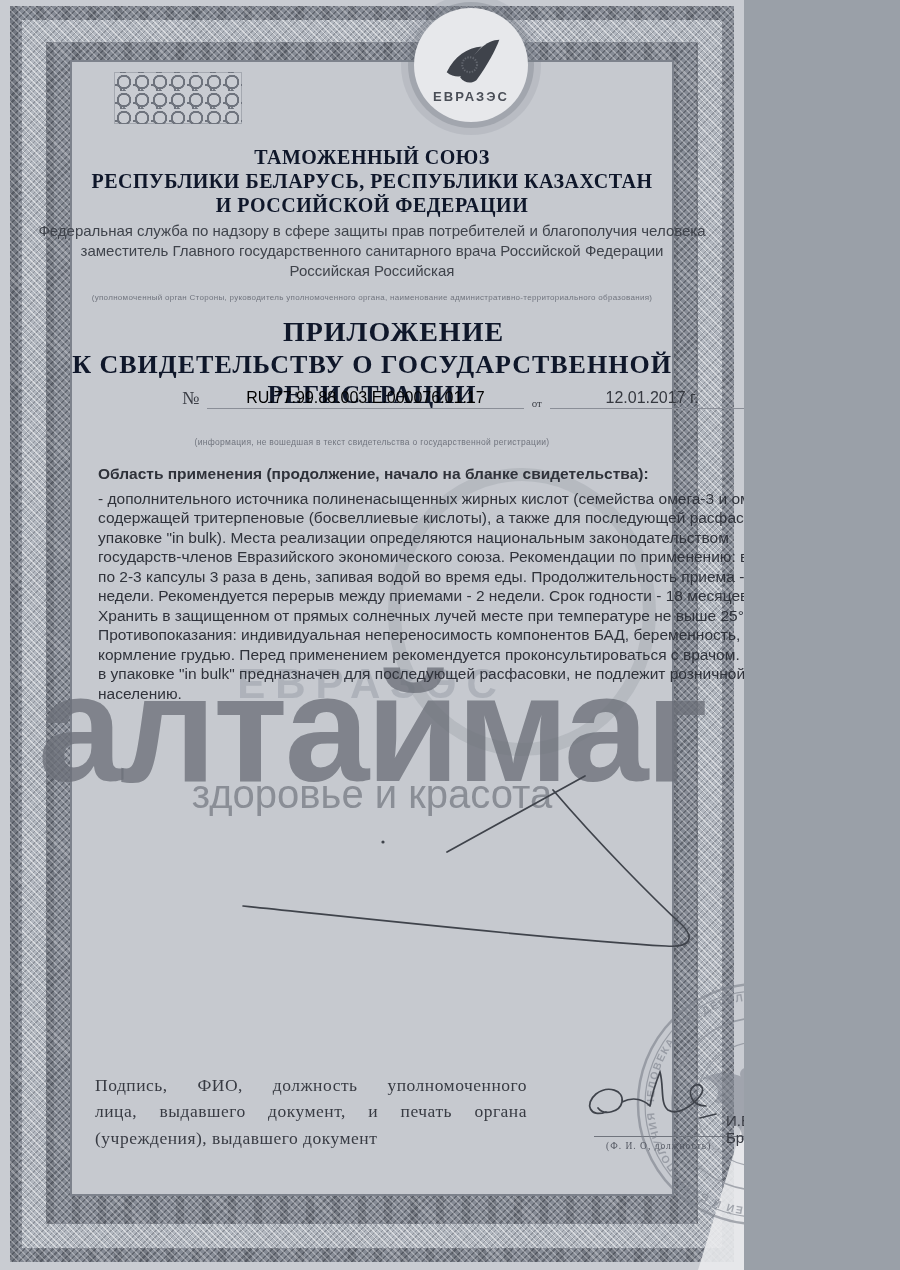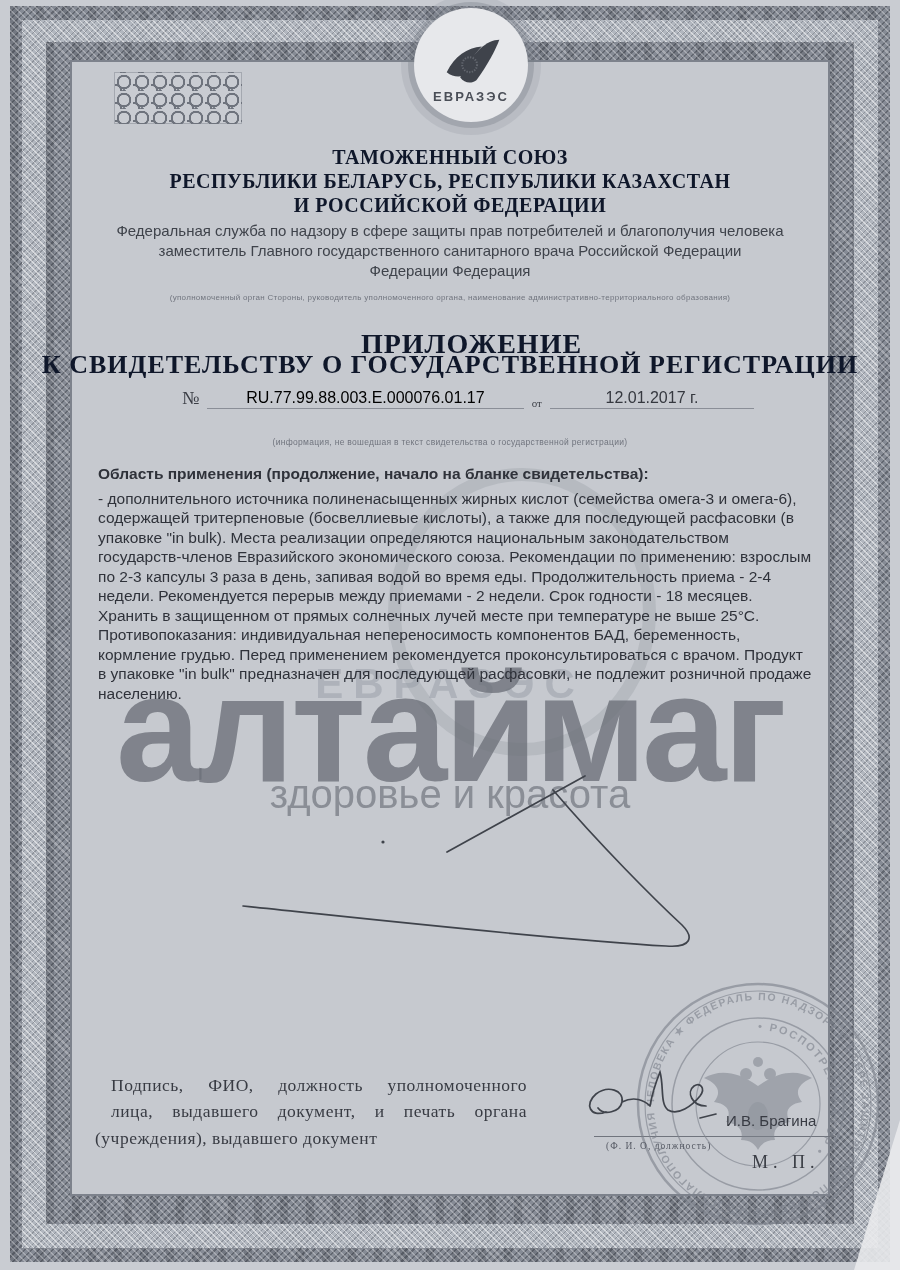--- a/index.html
+++ b/index.html
@@ -1,18 +1,18 @@
 <!DOCTYPE html>
 <html><head>
 <meta charset="utf-8">
 <style>
   * { margin:0; padding:0; box-sizing:border-box; }
   html,body { background:#9aa0a8; }
   #doc {
-    position:relative; width:900px; height:1270px;
+    position:relative; width:744px; height:1270px;
     background:#c9ccd2; overflow:hidden;
     font-family:"Liberation Sans", sans-serif;
     color:#33363d;
   }
   
   .band-dark {
     background-color:#868b95;
     background-image:
       repeating-linear-gradient(45deg, rgba(255,255,255,.28) 0 1.5px, transparent 1.5px 5px),
       repeating-linear-gradient(-45deg, rgba(40,44,52,.38) 0 1.5px, transparent 1.5px 5px),
@@ -62,21 +62,21 @@
   
   .serifb { font-family:"Liberation Serif", serif; font-weight:700; color:#0f172a; }
   .center { text-align:center; width:100%; position:absolute; left:0; }
   #hdr1 { top:146px; font-size:20px; letter-spacing:.5px; }
   #hdr2 { top:170px; font-size:20px; letter-spacing:.5px; }
   #hdr3 { top:194px; font-size:20px; letter-spacing:.5px; }
   #ag1  { top:222px; font-size:15px; color:#3f434b; }
   #ag2  { top:242px; font-size:15px; color:#3f434b; }
   #ag3  { top:262px; font-size:15px; color:#3f434b; }
   #issuer-note { top:293px; font-size:8px; color:#70747e; letter-spacing:.3px; }
-  #title1 { top:328px; font-size:28px; letter-spacing:1px;padding-left:43px; }
+  #title1 { top:316px; font-size:28px; letter-spacing:1px;padding-left:43px; }
   #title2 { top:350px; font-size:26px; letter-spacing:1px; }
   #num-row {
     position:absolute; left:182px; top:388px; width:572px;
     display:flex; align-items:flex-end; gap:8px; z-index:4;
   }
   #num-label { font-family:"Liberation Serif", serif; font-size:18px; color:#3a3d45; }
   .fill-line { border-bottom:1.5px solid #8a8e97; text-align:center; padding-bottom:1px; }
   #num-value { flex:1.55; font-size:16px; color:#000000; }
   #date-label { font-family:"Liberation Serif", serif; font-size:11px; color:#3a3d45; }
   #date-value { flex:1; font-size:16px; color:#35383f; }
@@ -105,21 +105,21 @@
     font-size:40px; font-weight:400; letter-spacing:0px; color:rgba(118,122,131,.75);
   }
   
   #ink-overlay { position:absolute; left:0; top:0; width:900px; height:1270px; z-index:6; pointer-events:none; }
   
   #legal-block {
     position:absolute; left:95px; top:1072px; width:432px; z-index:4;
     font-family:"Liberation Serif", serif; font-size:17.5px; line-height:1.5;
     color:#383b43; letter-spacing:.5px;
   }
-  #legal-block .just { text-align:justify; text-align-last:justify;margin-left:16px; }
+  #legal-block .just { text-align:justify; text-align-last:justify; }
   #sig-line { position:absolute; left:594px; top:1136px; width:242px; border-top:1.5px solid #70747d; z-index:4; }
   #signer-name { position:absolute; left:726px; top:1112px; font-size:15px; color:#383b43; z-index:7; }
   #sig-note { position:absolute; left:606px; top:1141px; font-family:"Liberation Serif", serif; font-size:9.5px; letter-spacing:1px; color:#555963; z-index:7; }
   #mp-mark { position:absolute; left:752px; top:1152px; font-family:"Liberation Serif", serif; font-size:18px; letter-spacing:5px; color:#3a3d45; z-index:7; }
   
   #stamp { position:absolute; left:632px; top:978px; width:252px; height:252px; z-index:5; opacity:.62; }
 </style>
 </head>
 <body>
 
@@ -140,21 +140,21 @@
     <div id="logo-text">ЕВРАЗЭС</div>
   </div>
 
   <div id="honeycomb"></div>
 
   <div id="hdr1" class="center serifb">ТАМОЖЕННЫЙ СОЮЗ</div>
   <div id="hdr2" class="center serifb">РЕСПУБЛИКИ БЕЛАРУСЬ, РЕСПУБЛИКИ КАЗАХСТАН</div>
   <div id="hdr3" class="center serifb">И РОССИЙСКОЙ ФЕДЕРАЦИИ</div>
   <div id="ag1" class="center">Федеральная служба по надзору в сфере защиты прав потребителей и благополучия человека</div>
   <div id="ag2" class="center">заместитель Главного государственного санитарного врача Российской Федерации</div>
-  <div id="ag3" class="center">Федерации Федерация</div>
+  <div id="ag3" class="center">Российская Российская</div>
   <div id="issuer-note" class="center">(уполномоченный орган Стороны, руководитель уполномоченного органа, наименование административно-территориального образования)</div>
 
   <div id="title1" class="center serifb">ПРИЛОЖЕНИЕ</div>
   <div id="title2" class="center serifb">К СВИДЕТЕЛЬСТВУ О ГОСУДАРСТВЕННОЙ РЕГИСТРАЦИИ</div>
 
   <div id="num-row">
     <span id="num-label">№</span>
     <span id="num-value" class="fill-line">RU.77.99.88.003.E.000076.01.17</span>
     <span id="date-label">от</span>
     <span id="date-value" class="fill-line">12.01.2017 г.</span>

